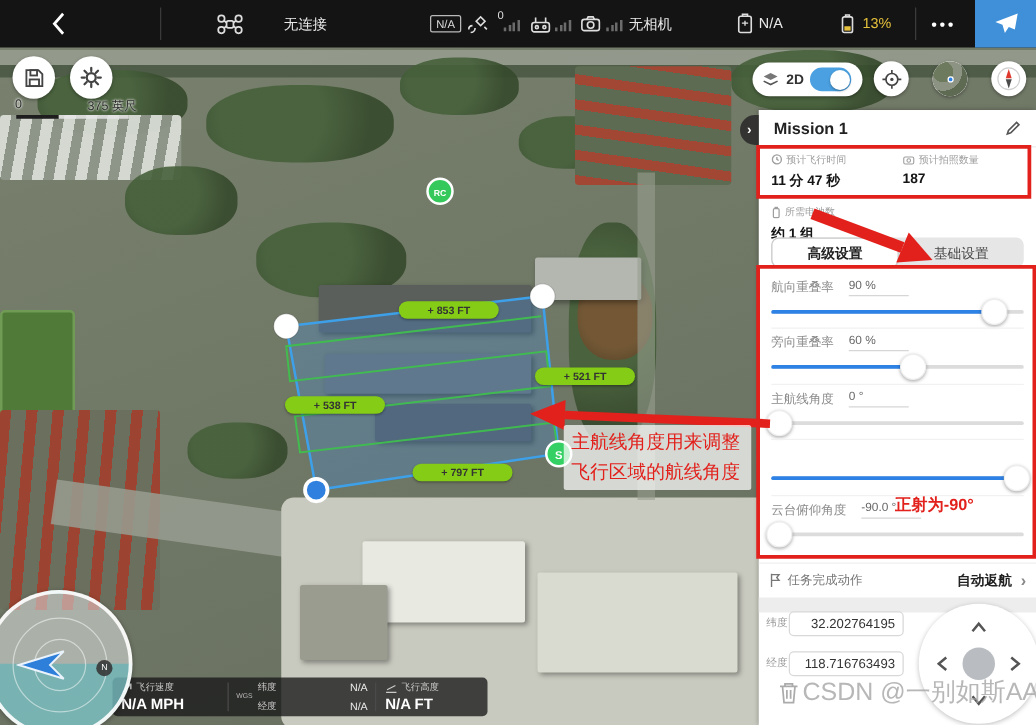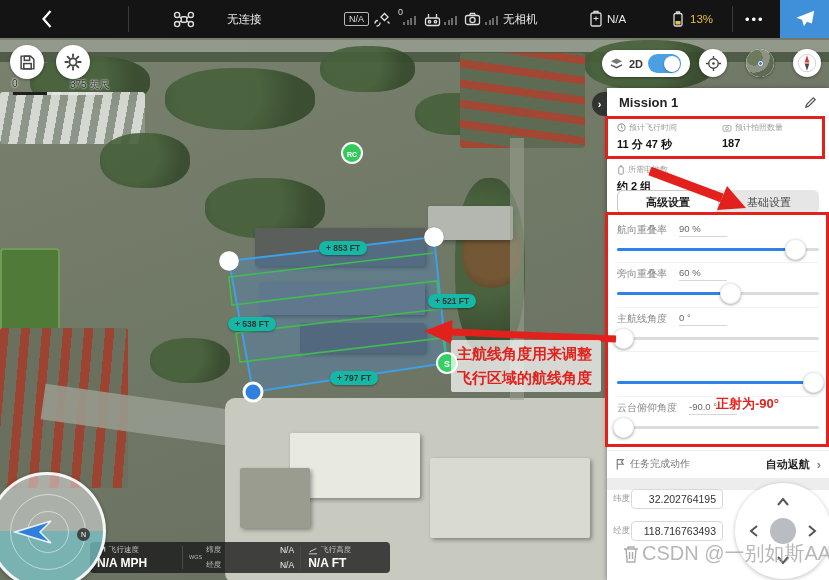--- a/index.html
+++ b/index.html
@@ -17,21 +17,21 @@
   .whitebldg{background:repeating-linear-gradient(100deg,#d9ddd6 0 9px,#8f968a 9px 17px);border-radius:3px;opacity:.95;}
   .redcampus{background:repeating-linear-gradient(8deg,#a24734 0 8px,#5d6b52 8px 20px);border-radius:3px;}
   .field{background:#4f7a38;border:2px solid #6f9b55;border-radius:4px;}
   .gbldg{border-radius:2px;box-shadow:2px 2px 4px rgba(0,0,0,.35);}
   .redrow{background:repeating-linear-gradient(95deg,#9c4431 0 9px,#6a6f5e 9px 21px);border-radius:3px;}
   .constr{background:#c9cabf;border-radius:10px;}
   .autumn{background:radial-gradient(circle,#7b5634 0 55%,#5d4326 90%);border-radius:45%;opacity:.85;}
 
   
   .overlay{position:absolute;left:0;top:0;z-index:5;pointer-events:none;}
-  .pill{position:absolute;z-index:6;background:#14b8a6;border-radius:8px;padding:2px 7px;
+  .pill{position:absolute;z-index:6;background:#84cc16;border-radius:8px;padding:2px 23px;
     font-size:8.5px;font-weight:bold;color:#333;box-shadow:0 1px 2px rgba(0,0,0,.35);white-space:nowrap;}
 
   
   .scale-txt{position:absolute;font-size:10px;color:#2d2d2d;text-shadow:0 0 2px #fff,0 0 2px #fff;z-index:8;}
   .scale-seg{position:absolute;height:3px;z-index:8;}
 
   
   .mapbtn{position:absolute;background:#fff;border-radius:50%;box-shadow:0 1px 3px rgba(0,0,0,.35);
     display:flex;align-items:center;justify-content:center;z-index:15;}
   .modepill{position:absolute;left:602px;top:50px;width:88px;height:27px;background:#fff;border-radius:14px;
@@ -96,21 +96,21 @@
   .dpad{position:absolute;left:735px;top:483px;width:96px;height:96px;background:#fff;border-radius:50%;
     box-shadow:0 1px 4px rgba(0,0,0,.25);z-index:22;}
   .dpad .center{position:absolute;left:35px;top:35px;width:26px;height:26px;background:#b9bdc1;border-radius:50%;}
   .dchev{position:absolute;width:14px;height:14px;}
 
   
   .redbox{position:absolute;border:3px solid #e2211c;z-index:30;pointer-events:none;}
   .anno-svg{position:absolute;left:0;top:0;z-index:31;pointer-events:none;}
   .notebox{position:absolute;left:451px;top:340px;width:150px;height:52px;background:rgba(255,255,255,.72);
     z-index:31;display:flex;flex-direction:column;justify-content:center;padding-left:6px;border-radius:2px;}
-  .notebox div{color:#e2211c;font-size:15px;font-weight:bold;line-height:24px;white-space:nowrap;}
+  .notebox div{color:#e2211c;font-size:15px;font-weight:normal;line-height:24px;white-space:nowrap;}
   .gimbal-note{position:absolute;left:716px;top:395px;color:#e2211c;font-size:13px;font-weight:bold;z-index:31;white-space:nowrap;}
 
   
   .telem{position:absolute;left:90px;top:542px;width:300px;height:31px;background:rgba(24,24,24,.78);
     border-radius:4px;display:flex;align-items:stretch;z-index:12;color:#fff;}
   .t-sec{padding:3px 7px;display:flex;flex-direction:column;justify-content:space-between;}
   .t-lab{font-size:7.5px;color:#c9c9c9;display:flex;align-items:center;gap:3px;white-space:nowrap;}
   .t-val{font-size:12px;font-weight:bold;color:#fff;white-space:nowrap;}
   .t-div{width:1px;background:#4a4a4a;margin:4px 0;}
   .t-geo{display:flex;gap:4px;padding:3px 6px;}
@@ -360,21 +360,21 @@
       <div class="sv">187</div>
     </div>
     <div class="stat" style="left:10px;top:76px">
       <div class="sl">
         <svg width="8" height="10" viewBox="0 0 8 11" fill="none" stroke="#9e9e9e" stroke-width="1.1">
             <rect x="1.5" y="2" width="5" height="8" rx="1"></rect>
             <path d="M3 2V1h2v1"></path>
           </svg>
         <span>所需电池数</span>
       </div>
-      <div class="sv">约 2 组</div>
+      <div class="sv">约 1 组</div>
     </div>
 
     <div class="seg">
       <div class="s-item active">高级设置</div>
       <div class="s-item">基础设置</div>
     </div>
 
     <div class="advanced">
       <div class="sgroup" style="top:8px">
         <div class="srow">

